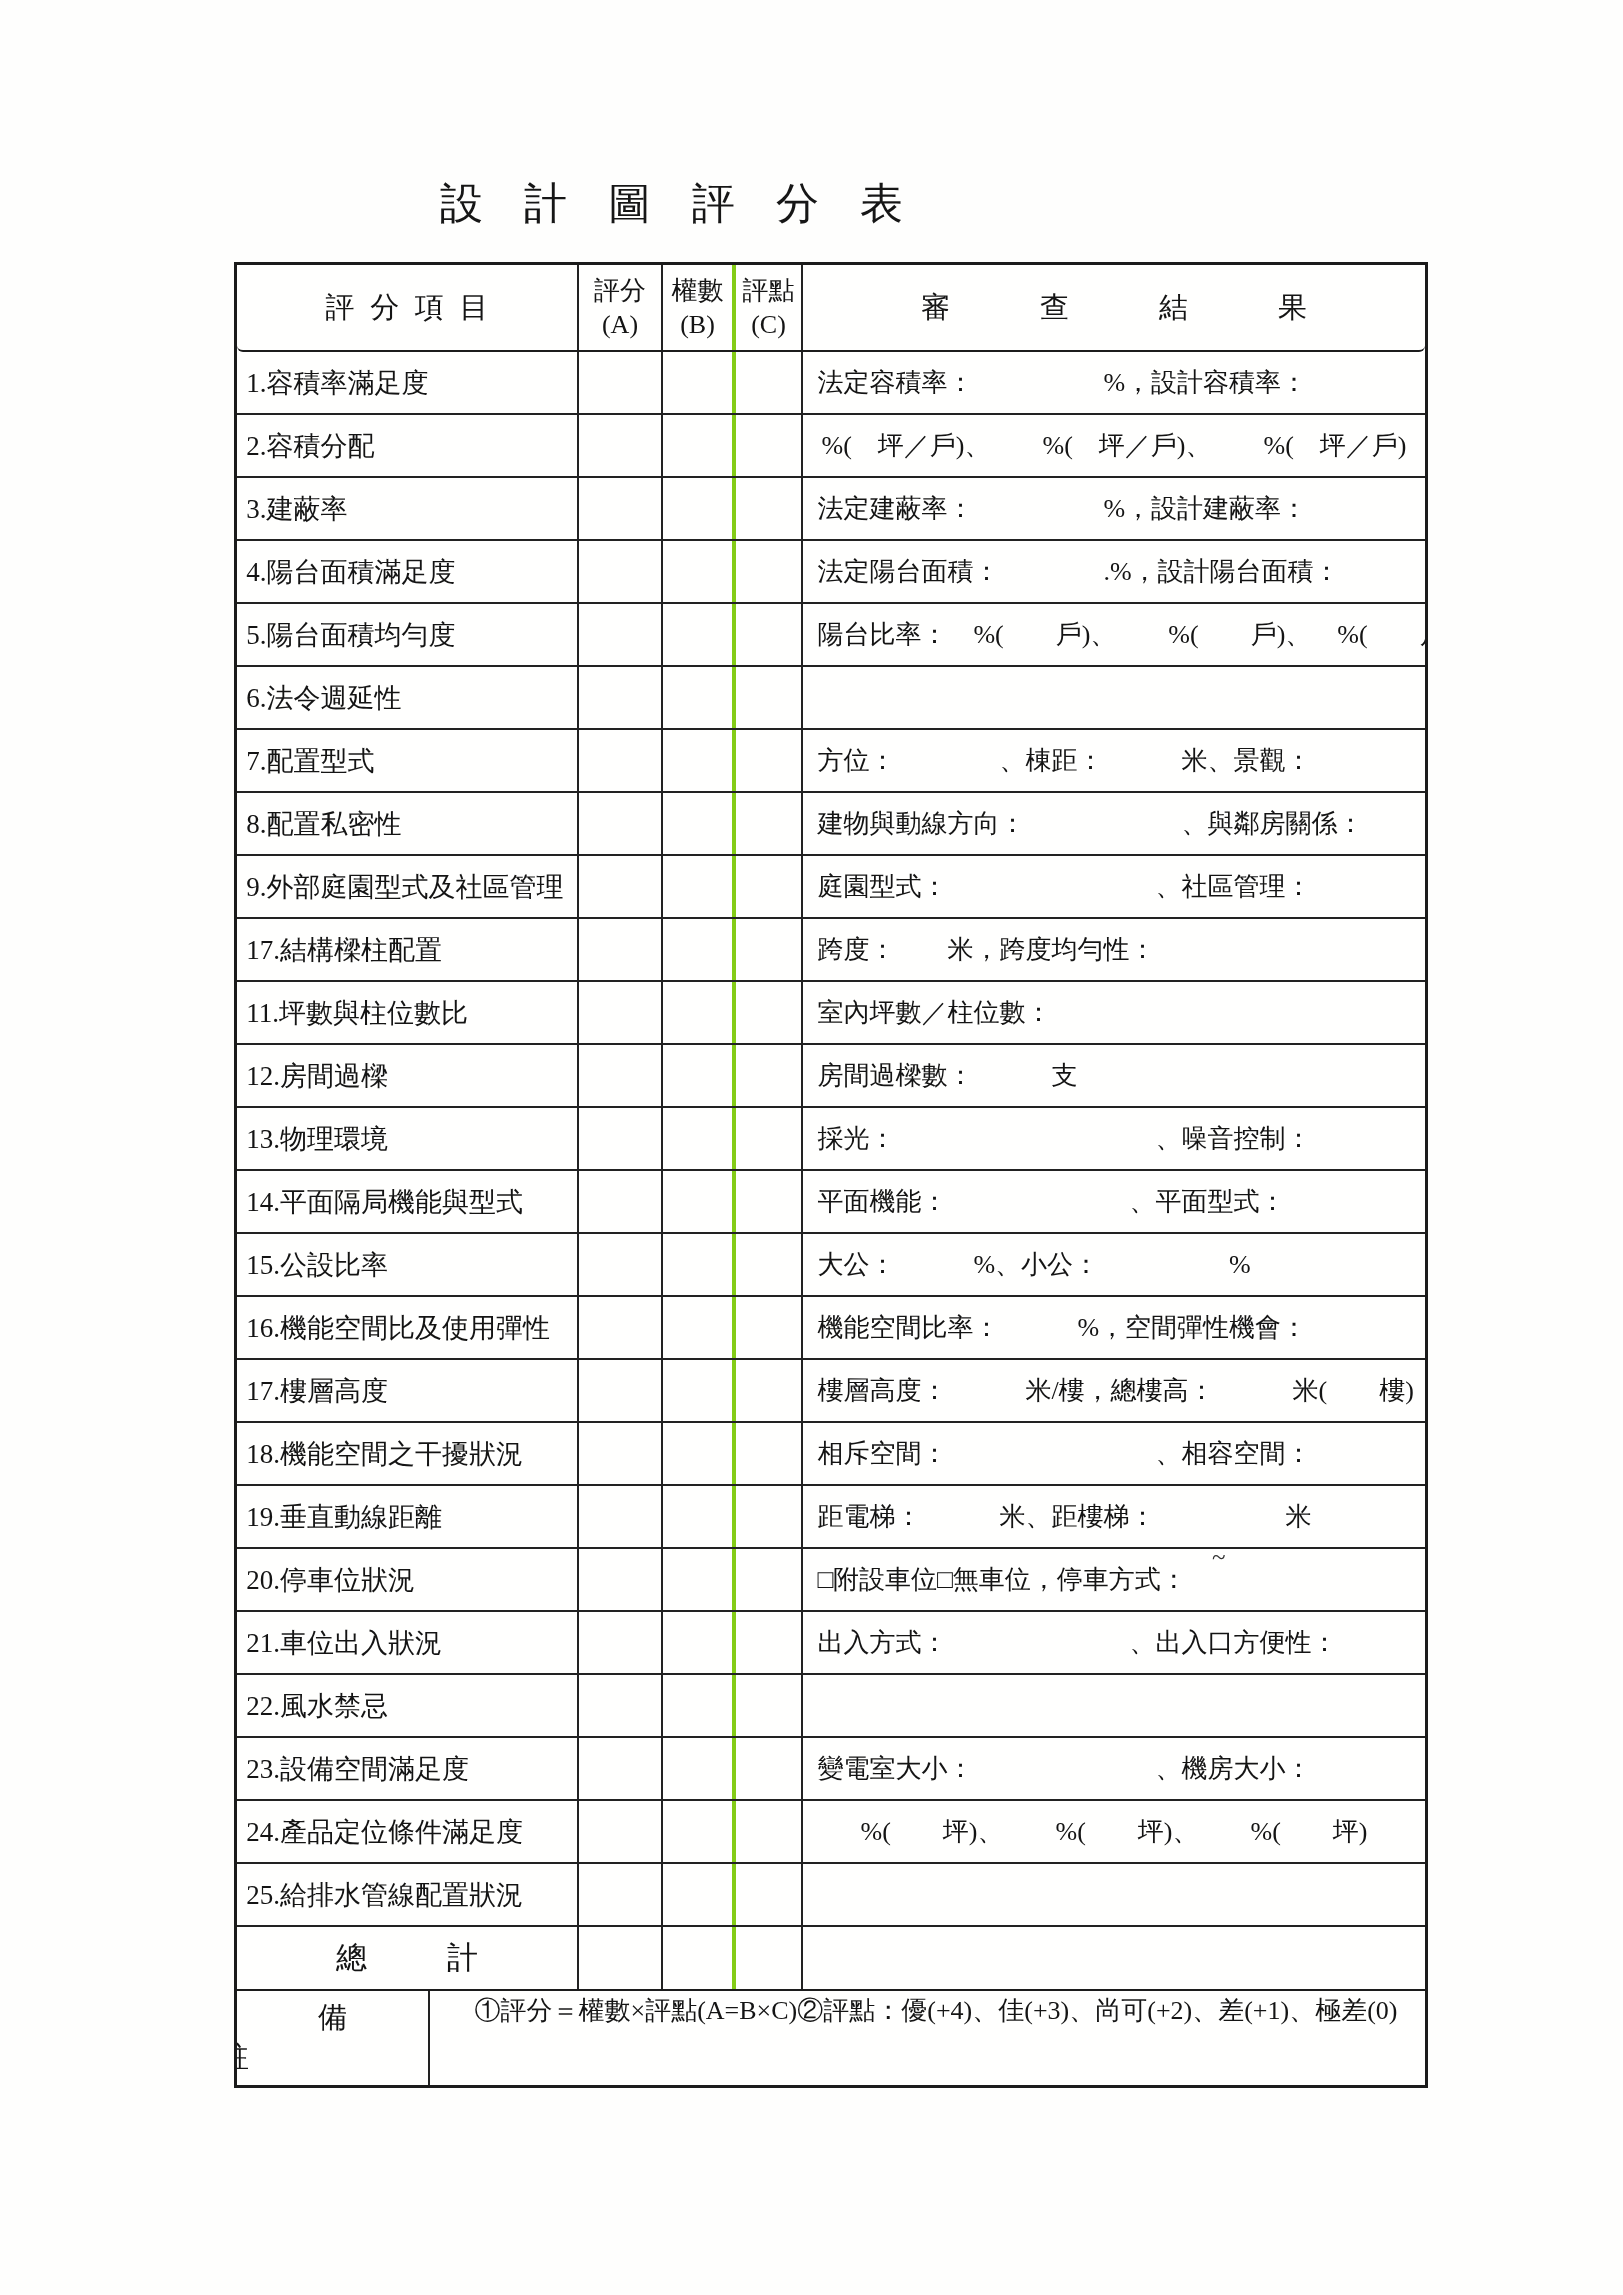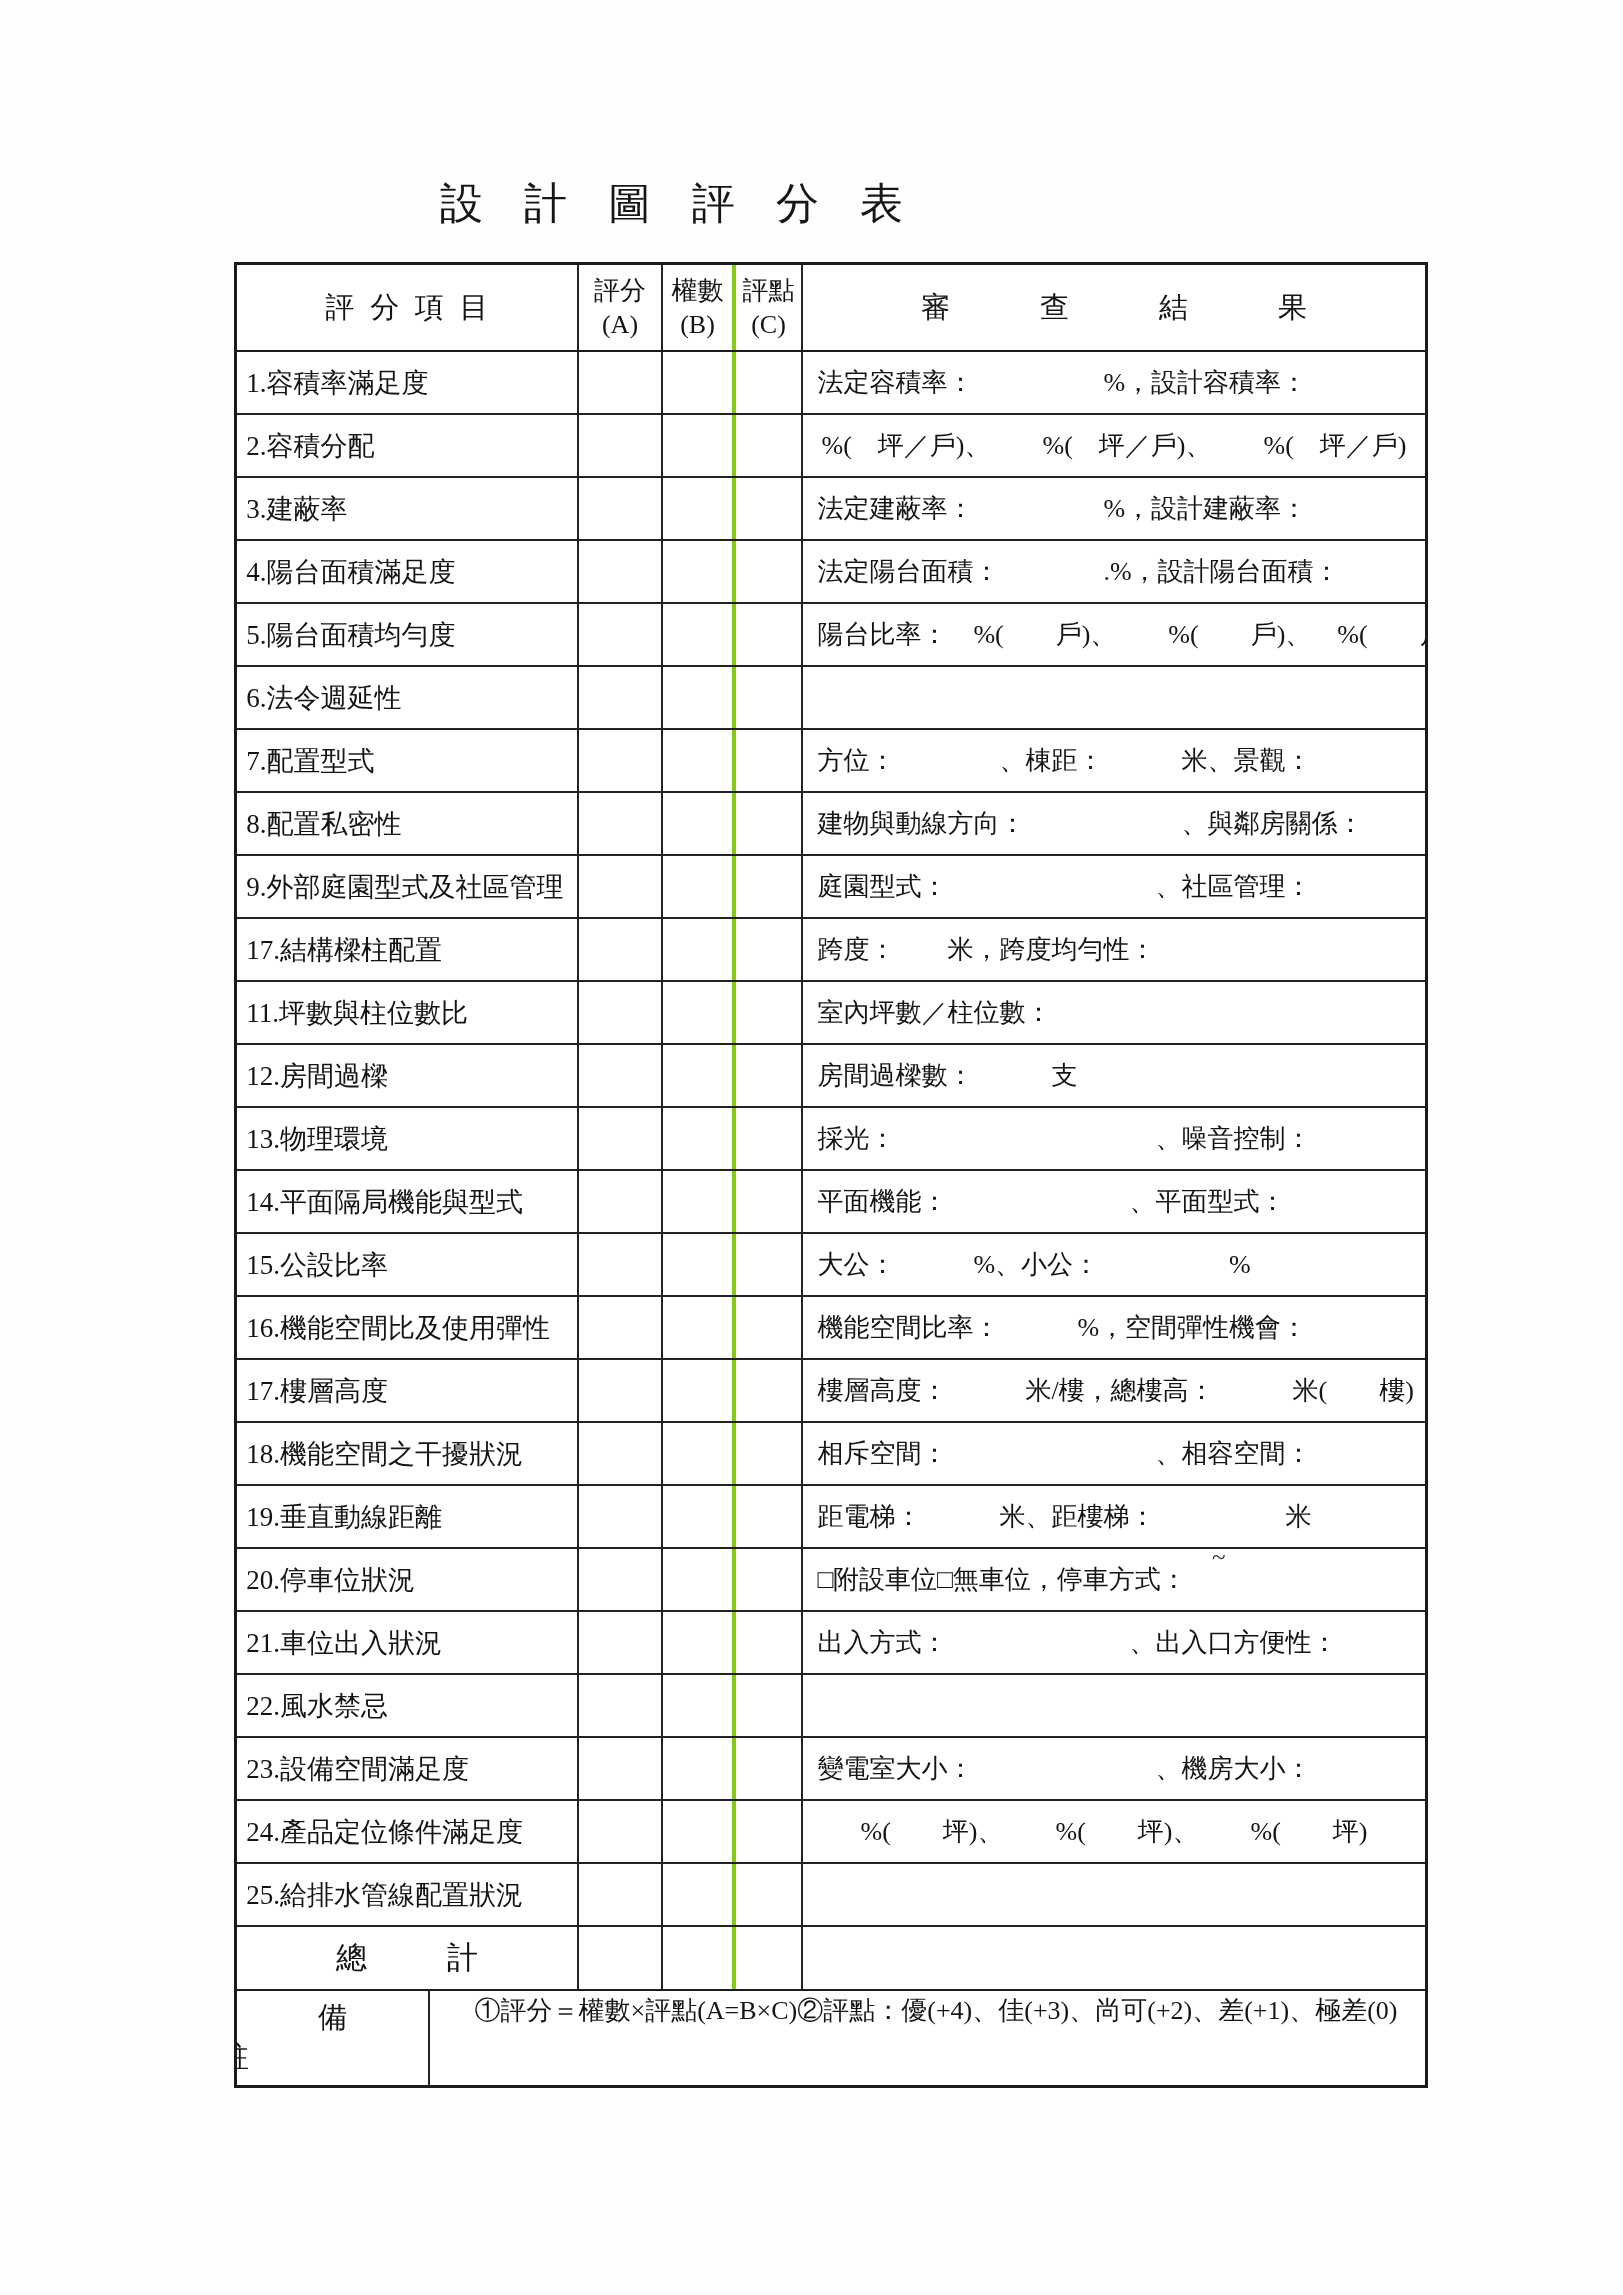--- a/index.html
+++ b/index.html
@@ -18,21 +18,21 @@
     letter-spacing:41px;text-indent:41px;
     color:#161616;
   }
   .scoretable{
     position:absolute;left:234px;top:262px;width:1194px;
     border:3.3px solid #1b1b1b;
     box-sizing:border-box;
     background:#fffffe;
   }
   .hrow,.drow,.trow,.nrow{display:flex;box-sizing:border-box;}
-  .hrow{height:87px;border-bottom:2.6px solid #1c1c1c;}
+  .hrow{height:87px;border-bottom:2.6px solid #1c1c1c;border-radius:6px;}
   .drow{height:63px;border-bottom:2px solid #222222;justify-content:center;}
   .trow{height:64px;border-bottom:2.6px solid #1c1c1c;}
   .nrow{height:94px;}
   .cell{box-sizing:border-box;display:flex;align-items:center;overflow:hidden;}
   .c-item{width:340px;}
   .c-a{width:84px;border-left:2px solid #222;}
   .c-b{width:71px;border-left:2px solid #222;}
   .c-c{width:69px;border-left:4px solid #84cc16;}
   .c-res{flex:1;border-left:2px solid #222;}
   .h-item{justify-content:center;font-size:29px;letter-spacing:15.7px;text-indent:15.7px;}

